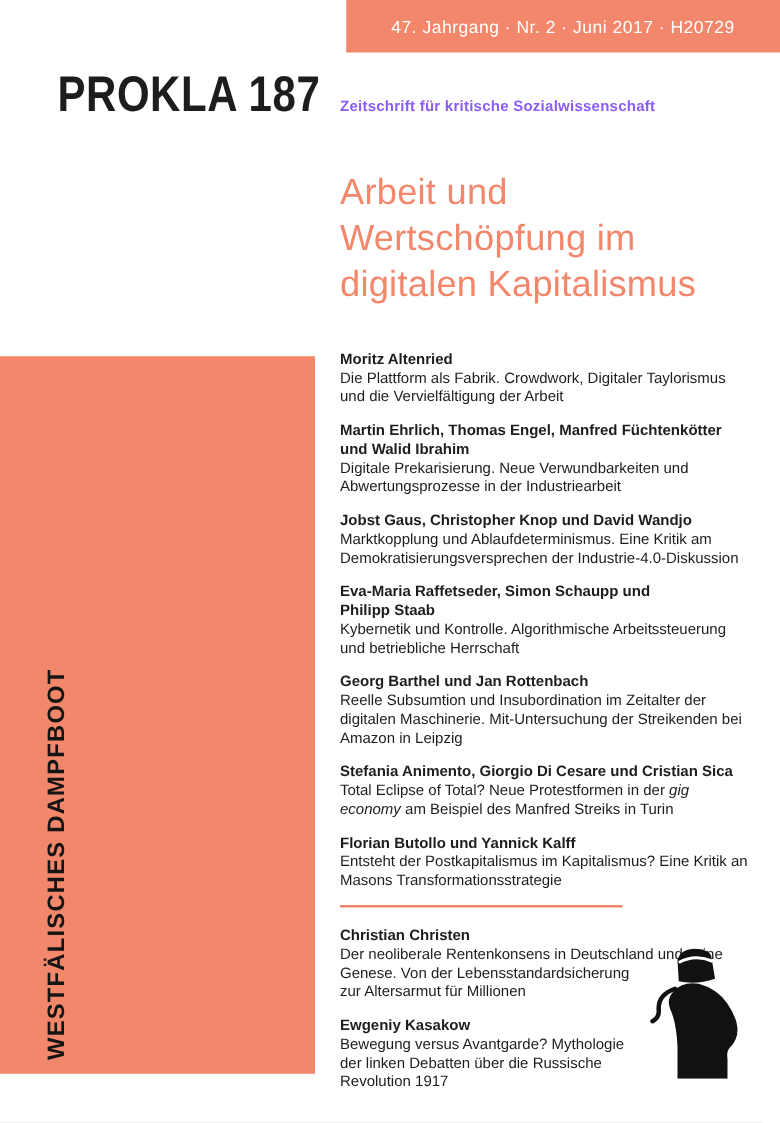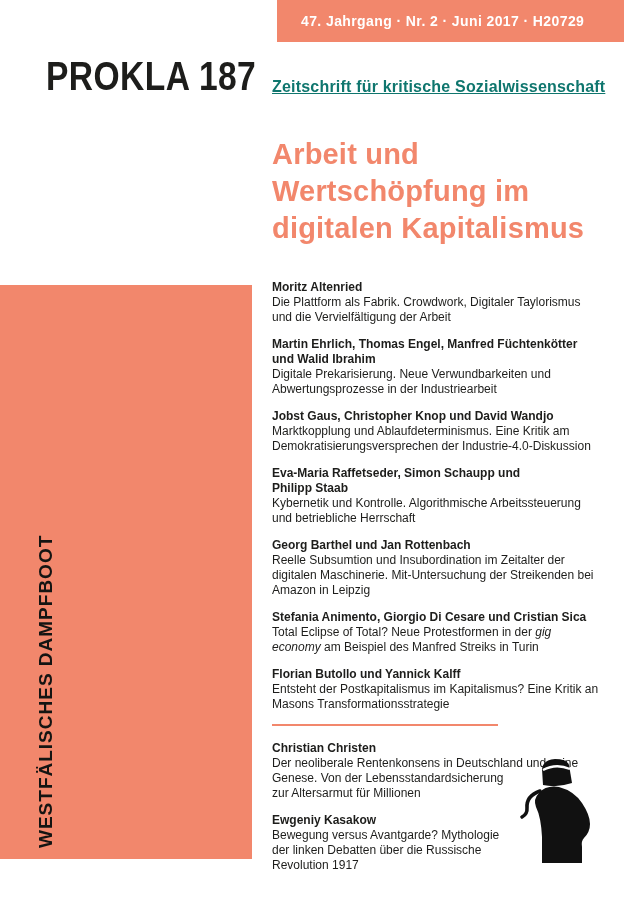--- a/index.html
+++ b/index.html
@@ -16,57 +16,56 @@
   }
 
   
   .issue-banner {
     position: absolute;
     left: 277px; top: 0;
     width: 347px; height: 42px;
     background: #f2876c;
     display: flex;
     align-items: center;
-    padding-left: 24px;
+    padding-left: 36px;
     color: #ffffff;
-    font-weight: bold;
+    font-weight: normal;
     font-size: 14px;
     letter-spacing: 0.4px;
   }
 
   
   .masthead {
     position: absolute;
     left: 46px; top: 54px;
     font-size: 40px;
     font-weight: bold;
     letter-spacing: 0.5px;
     color: #1d1d1b;
     transform: scaleX(0.84);
     transform-origin: left top;
     white-space: nowrap;
   }
   .journal-subtitle {
     position: absolute;
     left: 272px; top: 78px;
-    font-size: 16px;
-    font-weight: bold;
-    color: #0f766e;
+    font-size: 12px;
+    font-weight: bold;
+    color: #8b5cf6;
     letter-spacing: 0.2px;
     white-space: nowrap;
-    text-decoration: underline;
   }
 
   
   .issue-title {
     position: absolute;
     left: 272px; top: 136px;
     font-size: 29px;
     line-height: 37px;
-    font-weight: bold;
+    font-weight: normal;
     color: #f2876c;
     white-space: pre-line;
     letter-spacing: 0.2px;
   }
 
   
   .publisher-panel {
     position: absolute;
     left: 0; top: 285px;
     width: 252px; height: 574px;

